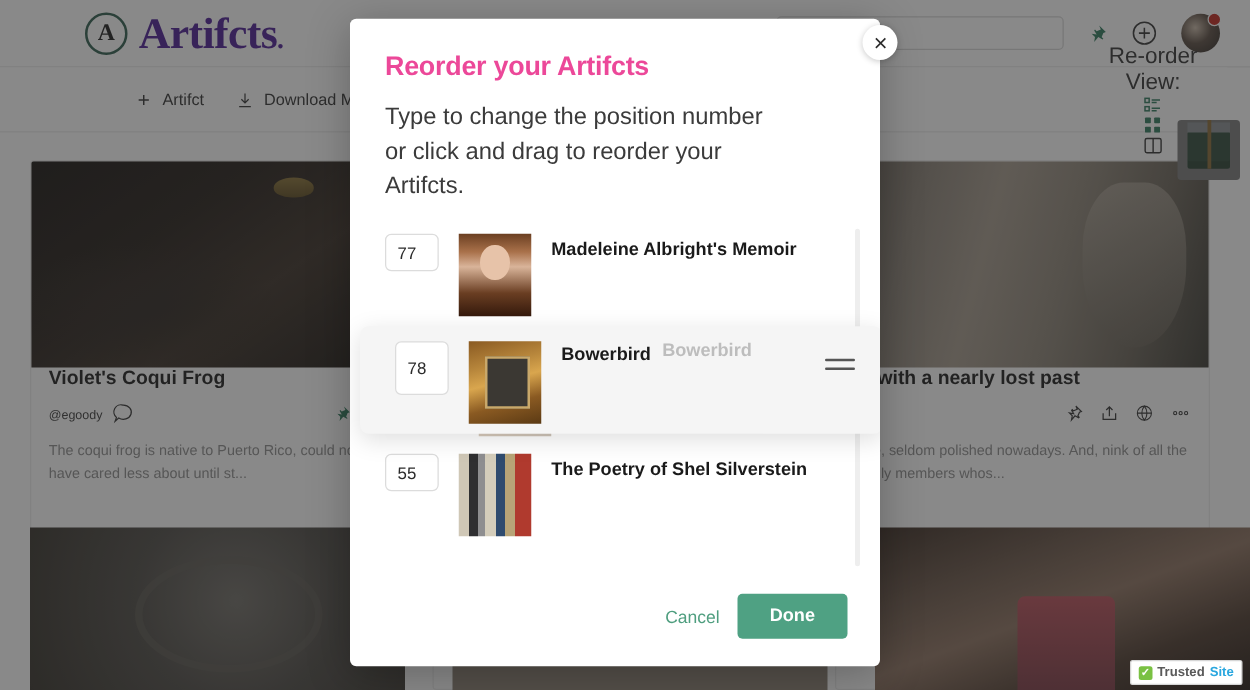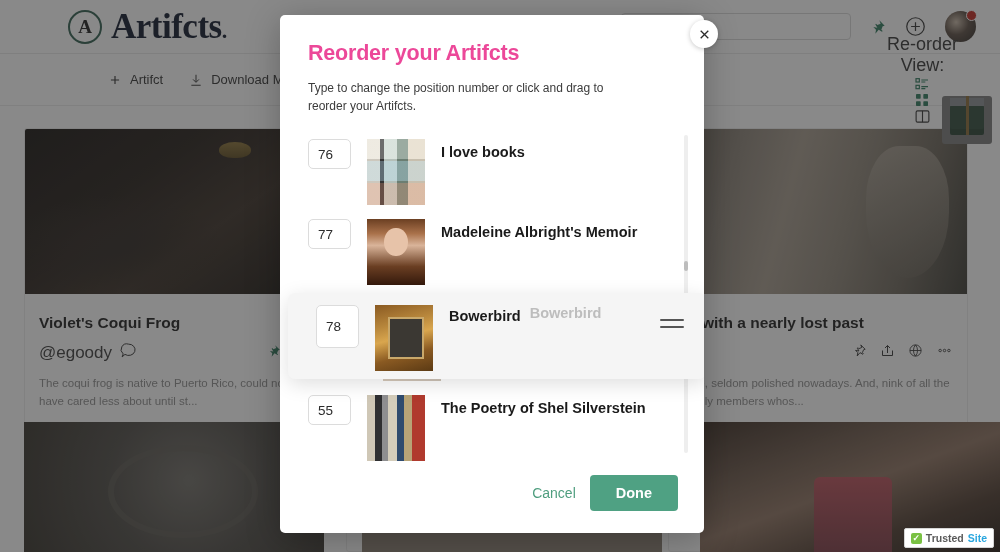--- a/index.html
+++ b/index.html
@@ -22,21 +22,21 @@
   .brand { display:flex; align-items:center; gap:9px; margin-left:68px; }
   .brand-mark {
     width:34px; height:34px; border-radius:50%;
     border:2.5px solid #2f5d4e; display:flex; align-items:center; justify-content:center;
     color:#1d1d1d; font-family:"Liberation Serif", serif; font-weight:700; font-size:19px;
     position:relative;
   }
   .brand-mark span { line-height:1; }
   .brand-name {
     font-family:"Liberation Serif", serif; font-weight:700;
-    font-size:35px; letter-spacing:-0.5px; color:#0f172a;
+    font-size:35px; letter-spacing:-0.5px; color:#4c1d95;
   }
   .brand-dot { font-size:22px; }
 
   .hdr-right { margin-left:auto; display:flex; align-items:center; gap:19px; margin-right:24px; }
   .search-box {
     width:230px; height:27px; border:1px solid #d8d8d8; border-radius:4px;
     display:flex; align-items:center; padding:0 10px;
     font-size:12.5px; color:#8c8c8c; background:#fff;
   }
   .icon-btn { display:flex; align-items:center; justify-content:center; cursor:pointer; }
@@ -57,23 +57,23 @@
   }
   .tb-left { display:flex; align-items:center; gap:26px; margin-left:108px; }
   .tb-item { display:flex; align-items:center; gap:8px; font-size:13px; color:#333; cursor:pointer; }
   .tb-right { margin-left:auto; display:flex; align-items:center; margin-right:24px; font-size:18px; color:#333;flex-direction:column; }
   .view-label { color:#333; }
   .vw-icon { cursor:pointer; display:flex; }
 
   .cards { position:absolute; top:106px; left:0; right:0; bottom:0; display:flex; gap:22px; padding:22px 24px 0 24px; }
   .card { width:300px; flex:0 0 300px; background:#fff; border:1px solid #ededed; border-radius:3px; overflow:hidden; }
   .card-img { width:100%; height:165px; }
-  .card-body { padding:20px 14px; }
+  .card-body { padding:0 14px; }
   .card-title { font-size:15.5px; font-weight:700; color:#1b1b1b; margin-bottom:10px; }
-  .card-meta { display:flex; align-items:center; font-size:17px; color:#3a3a3a; gap:8px; }
+  .card-meta { display:flex; align-items:center; font-size:10px; color:#3a3a3a; gap:8px; }
   .card-actions { margin-left:auto; display:flex; align-items:center; gap:13px; }
   .card-desc { margin-top:11px; font-size:11.5px; line-height:1.55; color:#8e8e8e; }
 
   
   .photo-saddle {
     background:
       radial-gradient(ellipse 60% 50% at 30% 70%, #2b241f 0%, transparent 60%),
       linear-gradient(145deg,#16120f 0%,#241d18 35%,#3a2f26 62%,#191511 100%);
     position:relative;
   }
@@ -141,21 +141,21 @@
     display:flex; flex-direction:column;
   }
   .modal-close {
     position:absolute; right:-14px; top:5px; width:28px; height:28px;
     background:#fff; border-radius:50%; box-shadow:0 1px 5px rgba(0,0,0,.22);
     display:flex; align-items:center; justify-content:center; cursor:pointer; z-index:5;
     color:#333; font-size:15px;
   }
   .modal-head { padding:26px 28px 0 28px; }
   .modal-title { font-size:21.5px; font-weight:700; color:#ec4899; letter-spacing:-0.2px; }
-  .modal-desc { margin-top:14px; font-size:12px; line-height:1.46; color:#3b3b3b; max-width:310px; }
+  .modal-desc { margin-top:14px; font-size:19px; line-height:1.46; color:#3b3b3b; max-width:310px; }
 
   .modal-list {
     margin:18px 0 0 0; padding:0 18px 0 28px; flex:1;
     position:relative; overflow:hidden;
   }
   .scroll-track {
     position:absolute; right:16px; top:2px; bottom:8px; width:4px;
     background:#eeeeee; border-radius:2px;
   }
   .scroll-thumb { position:absolute; left:0; top:126px; width:4px; height:10px; background:#bdbdbd; border-radius:2px; }
@@ -391,27 +391,20 @@
     <div class="modal-head">
       <div class="modal-title">Reorder your Artifcts</div>
       <div class="modal-desc">Type to change the position number or click and drag to reorder your Artifcts.</div>
     </div>
 
     <div class="modal-list">
       <div class="scroll-track">
         <div class="scroll-thumb"></div>
       </div>
 
-      <div class="row">
-        <div class="pos-input">
-          <span>76</span>
-        </div>
-        <div class="thumb th-books"></div>
-        <div class="row-title">I love books</div>
-      </div>
 
       <div class="row">
         <div class="pos-input">
           <span>77</span>
         </div>
         <div class="thumb th-albright"></div>
         <div class="row-title">Madeleine Albright's Memoir</div>
       </div>
 
       <div class="row" style="height:86px;">

